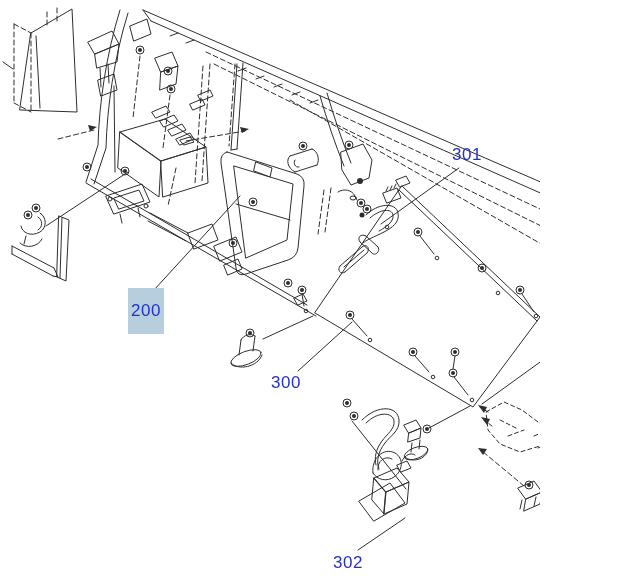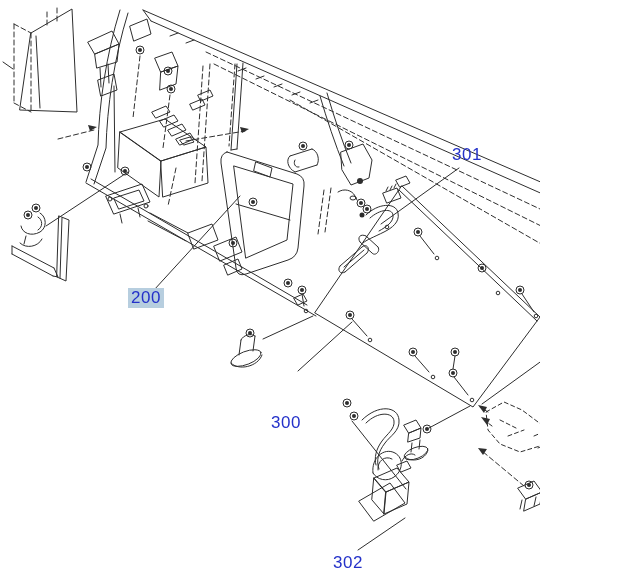--- a/index.html
+++ b/index.html
@@ -6,21 +6,21 @@
   .stage{position:relative;width:540px;height:578px;background:#ffffff;overflow:hidden;
          font-family:"Liberation Sans",sans-serif;}
   svg.art{position:absolute;left:0;top:0;}
   svg.art *{vector-effect:non-scaling-stroke;}
   .ln{fill:none;stroke:#2e2e2e;stroke-width:1;stroke-linecap:round;stroke-linejoin:round;}
   .d5{stroke-dasharray:5 3;}
   .d4{stroke-dasharray:4 3;}
   .fl{fill:#2e2e2e;stroke:none;}
   .part-label{position:absolute;font-size:17px;line-height:1.15;color:#2431c9;
               letter-spacing:0.5px;cursor:pointer;user-select:none;}
-  .part-label.hl{background:#b7cedf;padding:0 3px;}
+  .part-label.hl{background:#b7cedf;padding:13px 3px;}
 </style>
 </head>
 <body>
 
 <div class="stage">
 
 <svg class="art" width="640" height="578" viewBox="0 0 640 578">
   <defs>
     <g id="scr">
       <circle r="4" fill="none" stroke="#2e2e2e" stroke-width="1"></circle>
@@ -271,17 +271,17 @@
     <path class="ln" d="M154,290 L240,196"></path>
     <path class="ln" d="M298,371 L352,322"></path>
     <path class="ln" d="M358,550 L405,518"></path>
   </g>
 </svg>
 
 <div class="part-label" style="left:452px;top:145px;">301</div>
 
 <div class="part-label hl" style="left:128px;top:288px;">200</div>
 
-<div class="part-label" style="left:271px;top:373px;margin-top:40px;">300</div>
+<div class="part-label" style="left:271px;top:373px;">300</div>
 
 <div class="part-label" style="left:314px;top:553px;margin-left:19px;">302</div>
 
 </div>
 
 </body></html>

